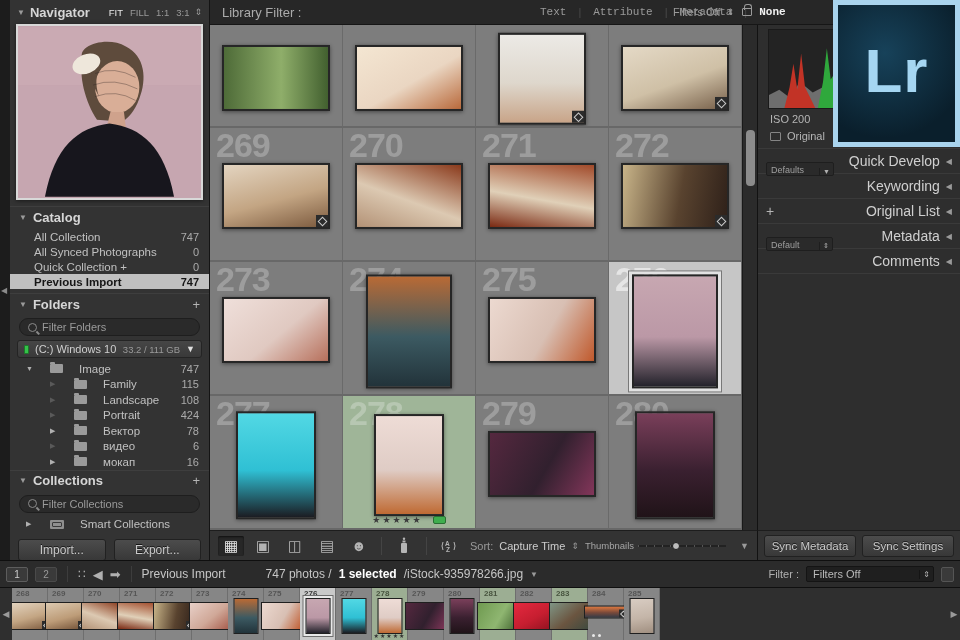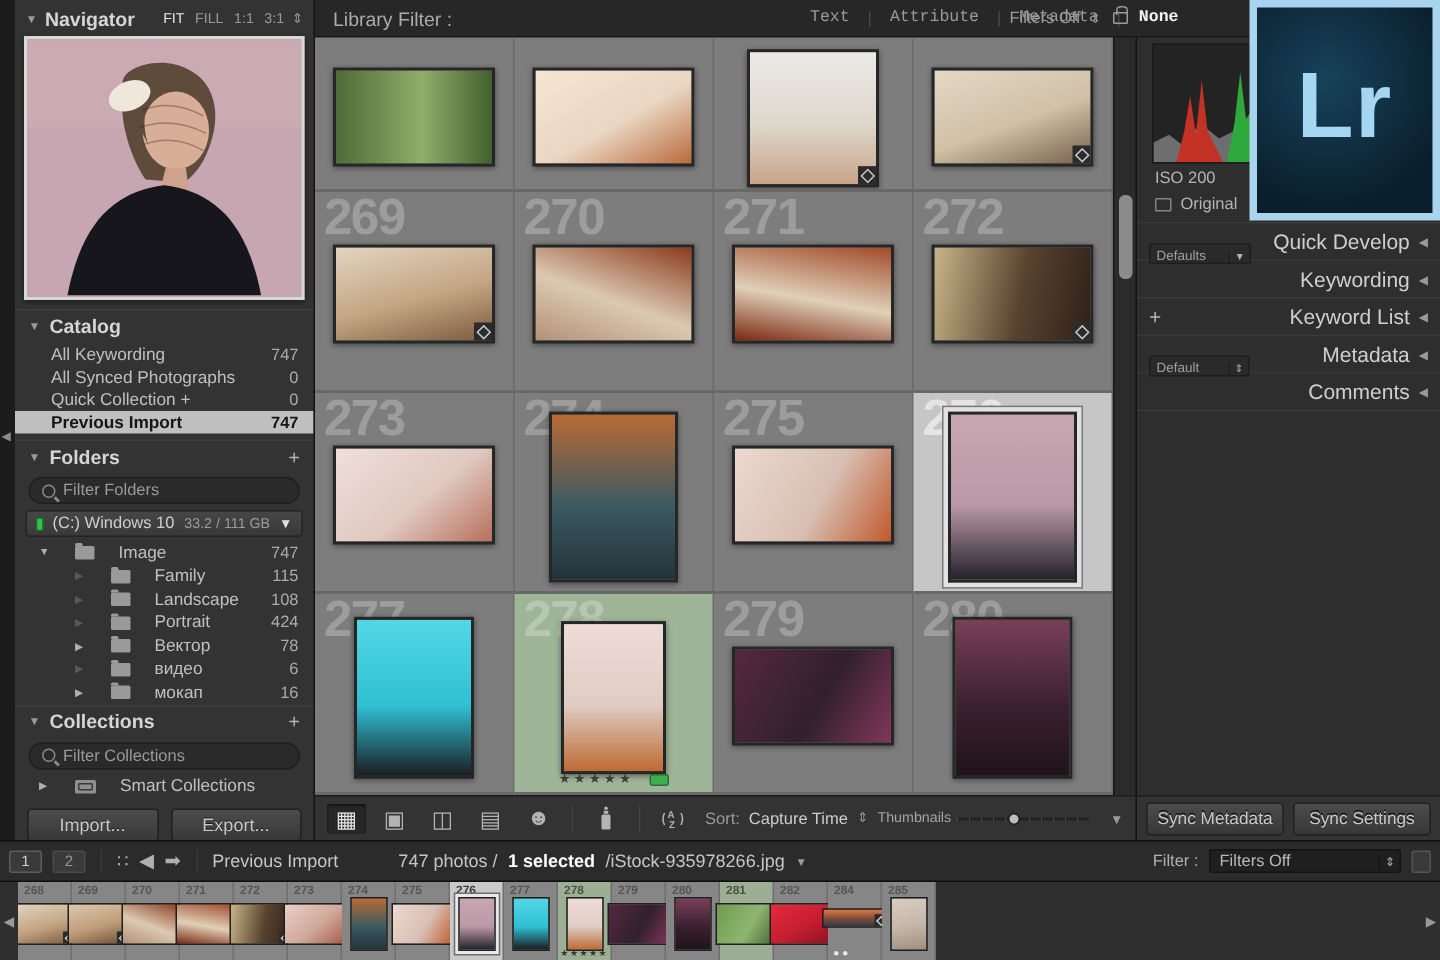--- a/index.html
+++ b/index.html
@@ -230,21 +230,21 @@
         <path d="M80,48 Q100,40 122,52 M78,60 Q100,52 124,64 M80,72 Q102,64 122,76" stroke="rgba(40,30,30,.35)" fill="none" stroke-width="1"></path>
       </svg>
     </div>
 
     <div class="sec-header">
       <span class="tri-d">▼</span>
       <span>Catalog</span>
     </div>
     <div class="sec-body">
         <div class="srow">
-          <span class="slab">All Keywording</span>
+          <span class="slab">All Collection</span>
           <span class="scnt">747</span>
         </div>
         <div class="srow">
           <span class="slab">All Synced Photographs</span>
           <span class="scnt">0</span>
         </div>
         <div class="srow">
           <span class="slab">Quick Collection +</span>
           <span class="scnt">0</span>
         </div>
@@ -498,21 +498,21 @@
       <span class="rp-arrow">◀</span>
     </div>
     <div class="rp-div"></div>
     <div class="rp-header">
       <span class="rp-title">Keywording</span>
       <span class="rp-arrow">◀</span>
     </div>
     <div class="rp-div"></div>
     <div class="rp-header">
       <span class="rp-plus">+</span>
-      <span class="rp-title">Keyword List</span>
+      <span class="rp-title">Original List</span>
       <span class="rp-arrow">◀</span>
     </div>
     <div class="rp-div"></div>
     <div class="rp-header">
       <span class="mini-dd">
         <span class="txt">Default</span>
         <span class="dd">⇕</span>
       </span>
       <span class="rp-title">Metadata</span>
       <span class="rp-arrow">◀</span>
@@ -616,20 +616,24 @@
           <div class="fph fp" style="background: linear-gradient(rgb(122, 63, 90) 0%, rgb(58, 32, 48) 55%, rgb(32, 19, 24) 100%);"></div>
         </div>
         <div class="fcell green">
           <div class="fnum">281</div>
           <div class="fph fl" style="background: linear-gradient(120deg, rgb(111, 154, 80) 0%, rgb(143, 182, 113) 55%, rgb(63, 97, 46) 100%);"></div>
         </div>
         <div class="fcell">
           <div class="fnum">282</div>
           <div class="fph fl" style="background: linear-gradient(150deg, rgb(229, 41, 63) 0%, rgb(198, 30, 48) 55%, rgb(142, 18, 32) 100%);"></div>
         </div>
+        <div class="fcell green">
+          <div class="fnum">283</div>
+          <div class="fph fl" style="background: linear-gradient(140deg, rgb(127, 149, 133) 0%, rgb(107, 85, 64) 55%, rgb(61, 74, 63) 100%);"></div>
+        </div>
         <div class="fcell">
           <div class="fnum">284</div>
           <div class="fph fw" style="background: linear-gradient(rgb(224, 121, 63) 0%, rgb(122, 74, 58) 55%, rgb(52, 59, 71) 100%);">
             <span class="fbadge"></span>
           </div>
           <div class="fdots">
             <i></i>
             <i></i>
           </div>
         </div>

